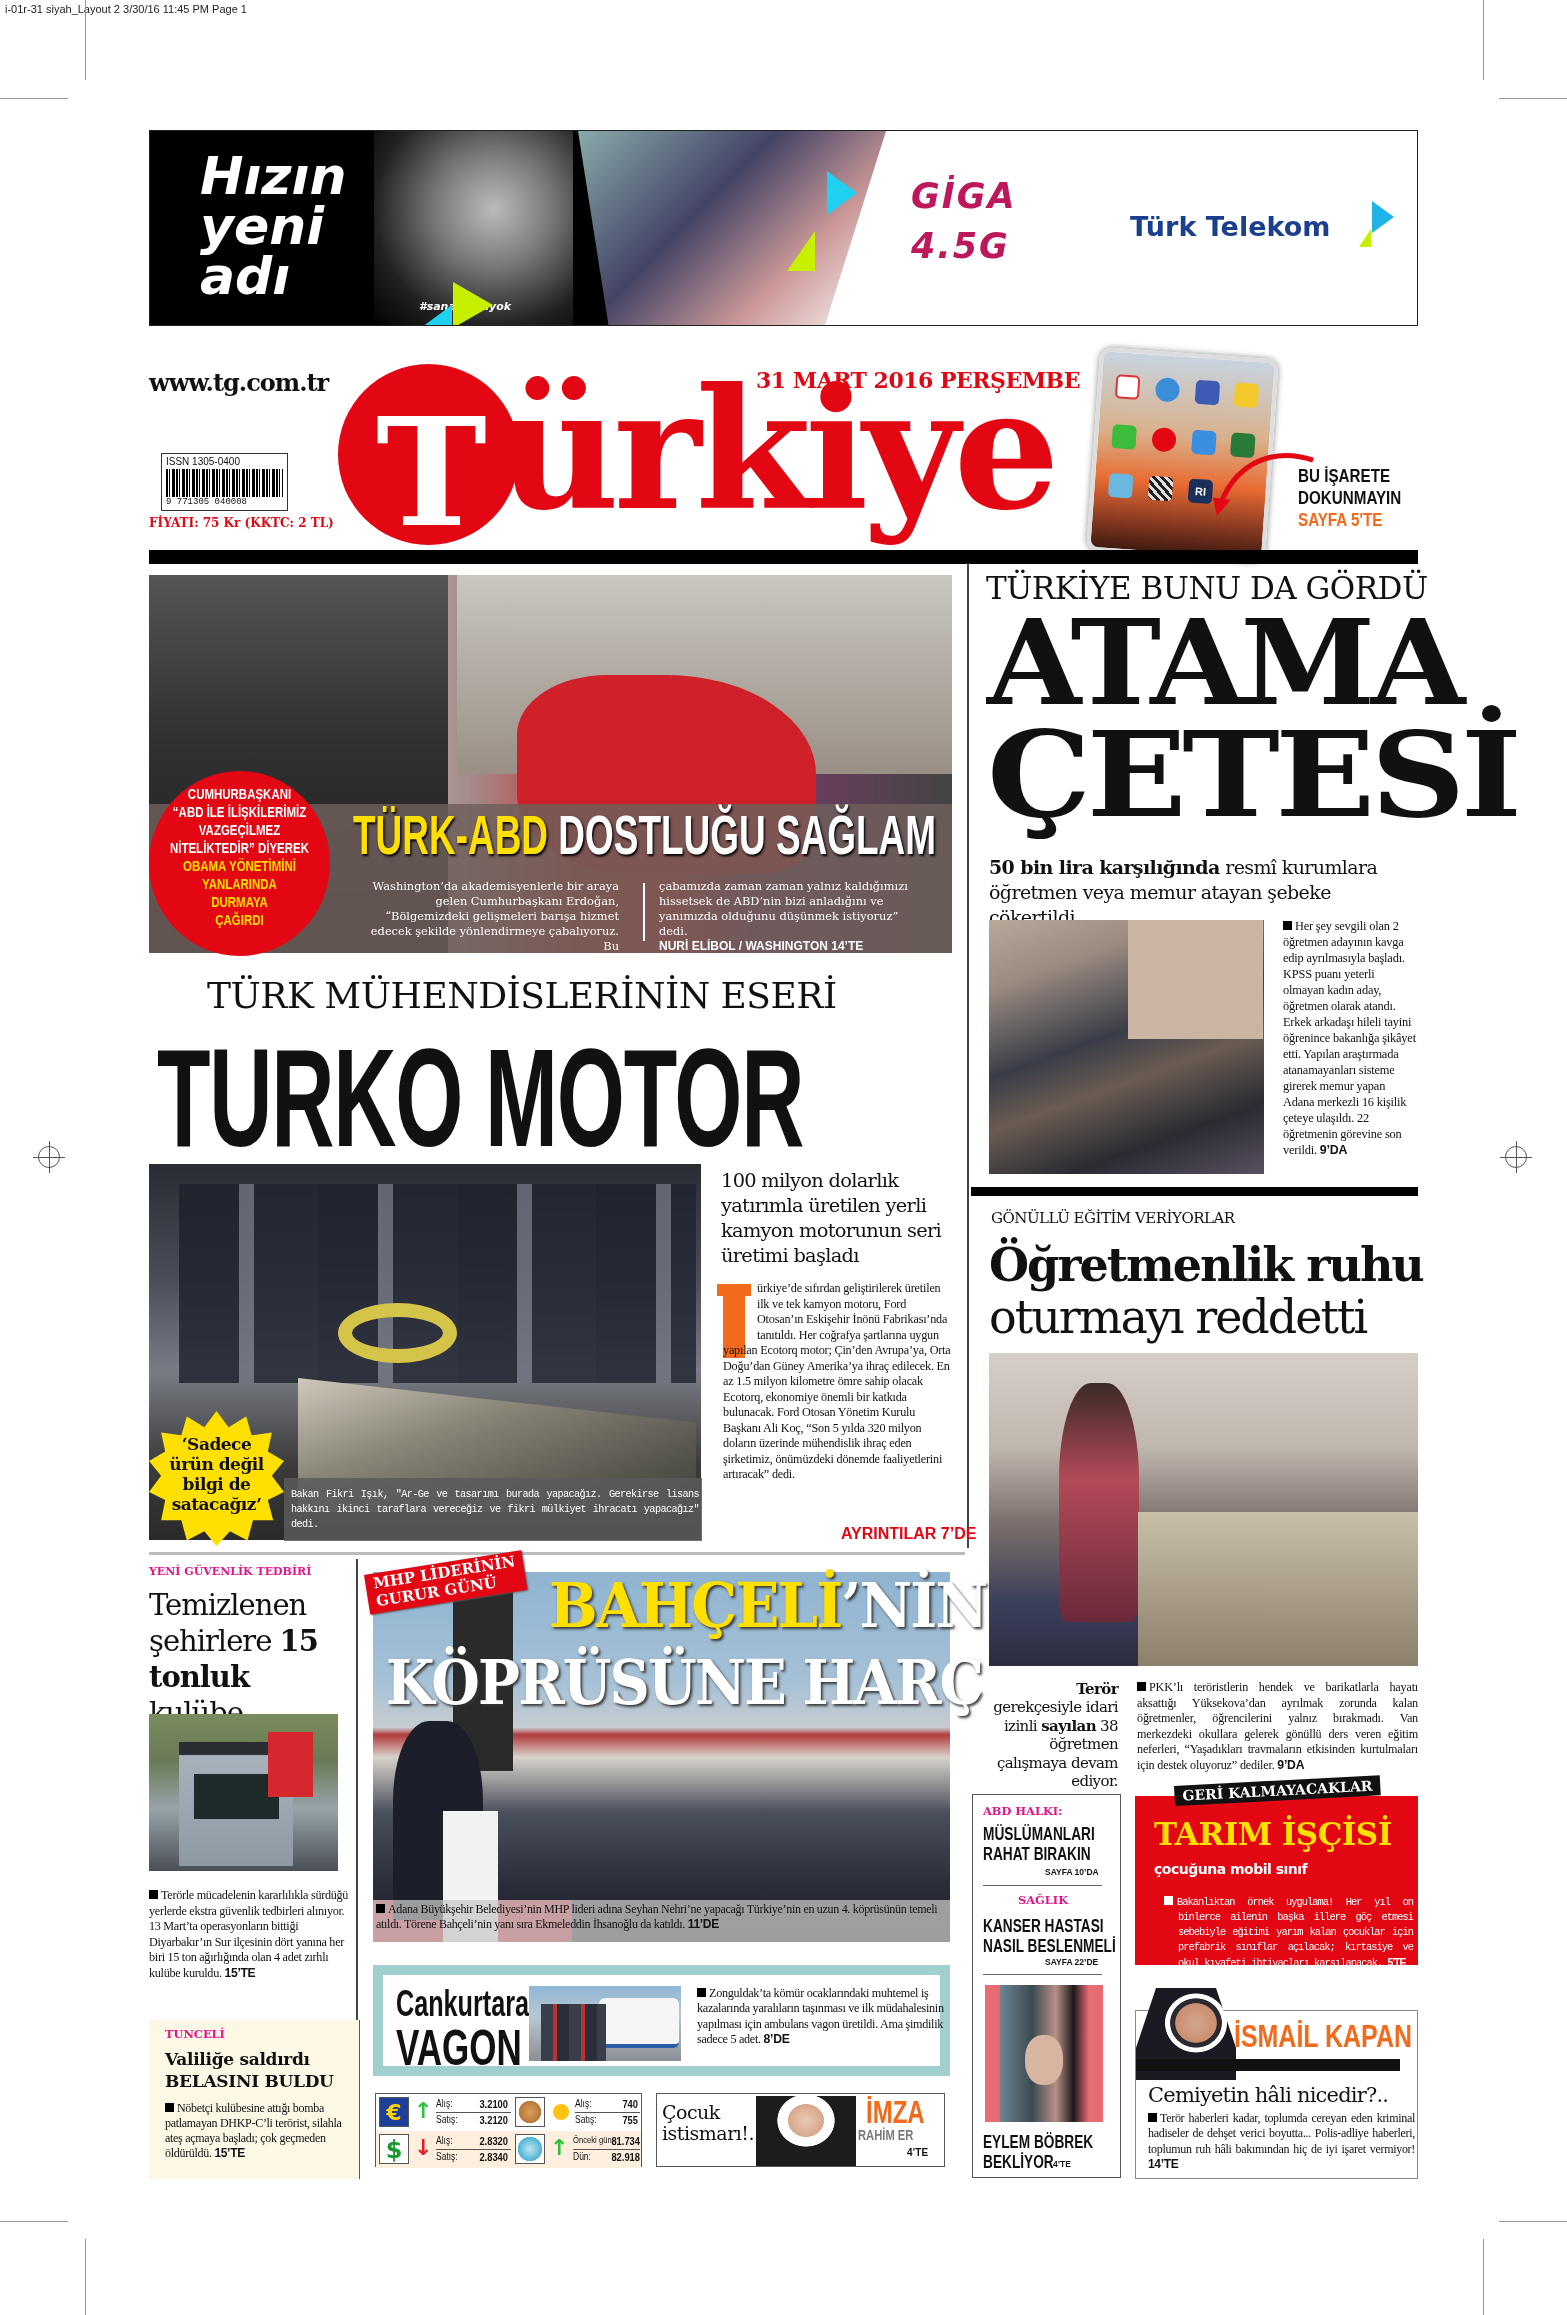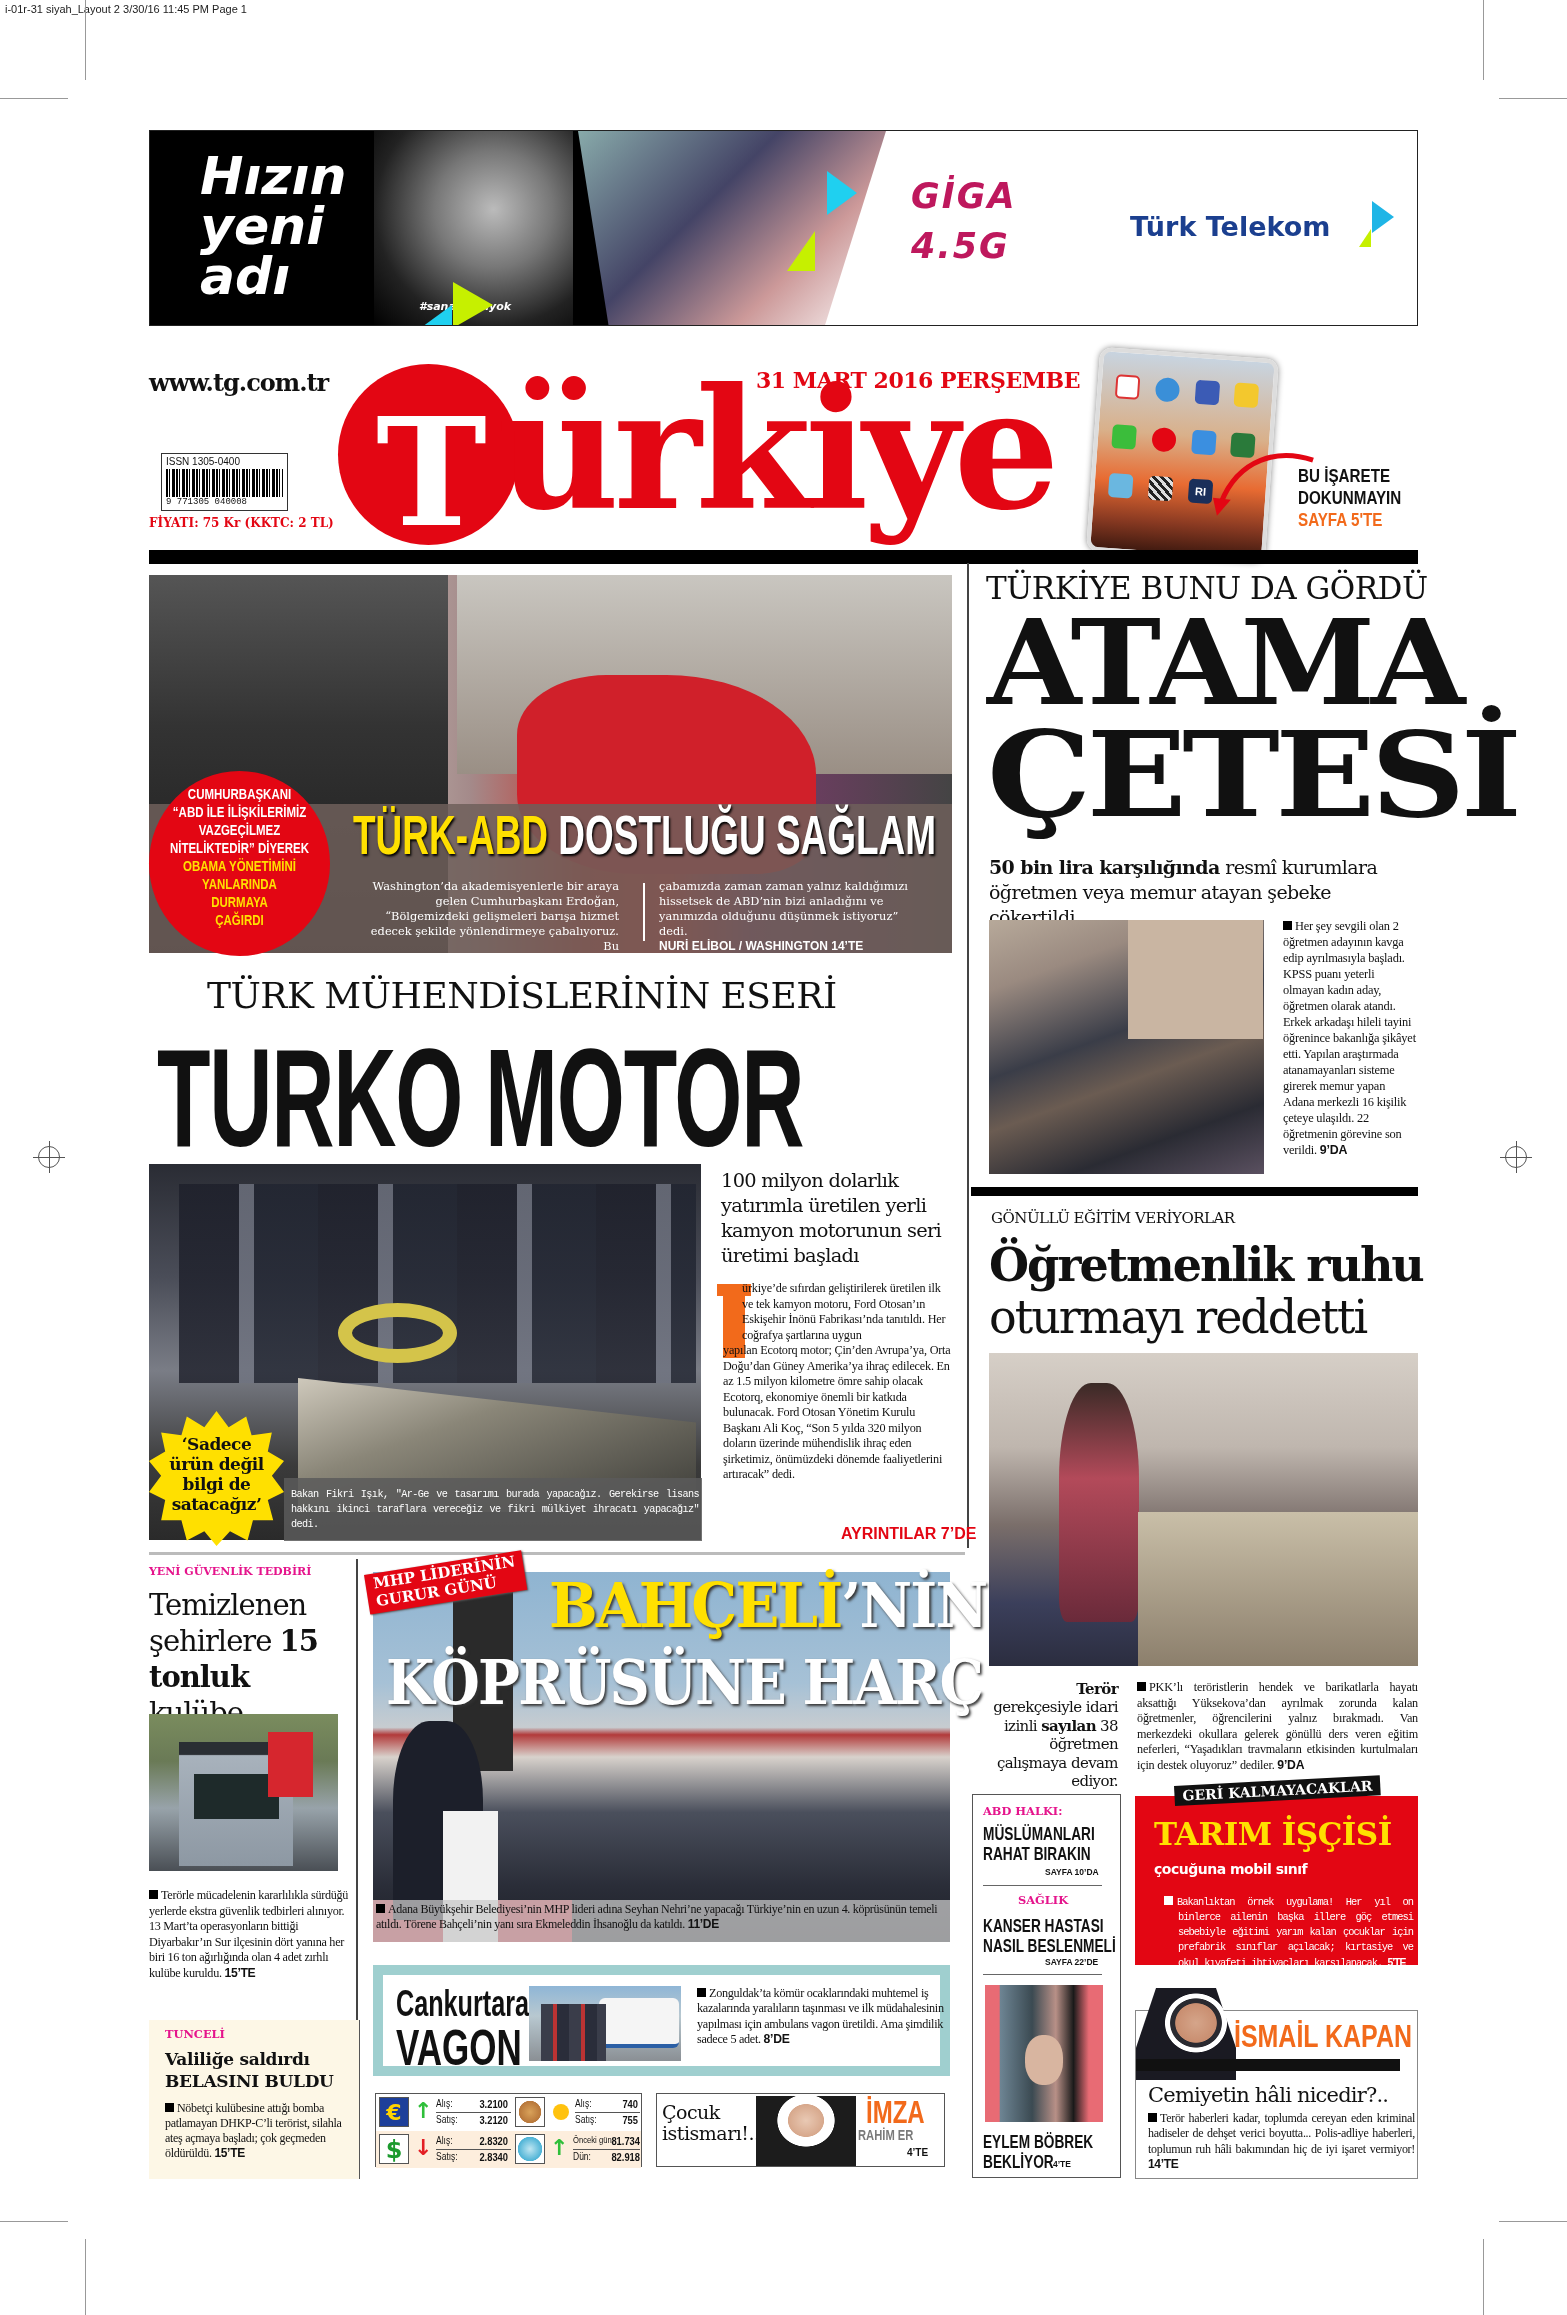--- a/index.html
+++ b/index.html
@@ -79,21 +79,21 @@
   #turko-photo .engine { position: absolute; left: 149px; top: 199px; width: 398px; height: 149px; background: linear-gradient(160deg, #d8d2c5 0%, #8a8678 40%, #3a3a36 100%); clip-path: polygon(0 10%, 100% 40%, 100% 100%, 0 100%); }
   #turko-photo .ring { position: absolute; left: 189px; top: 139px; width: 119px; height: 60px; border: 14px solid #d4c44a; border-radius: 50%; }
   #turko-caption-band { left: 284px; top: 1478px; width: 418px; height: 63px; background: rgba(90,90,90,0.85); }
   #turko-caption { left: 291px; top: 1487px; width: 408px; color: #fff; font-family: "Liberation Mono", monospace; font-size: 10.2px; line-height: 15px; letter-spacing: -0.6px; text-align: justify; }
   #turko-burst { left: 149px; top: 1411px; width: 135px; height: 135px; background: #ffe000; clip-path: polygon(50% 0%, 59% 12%, 72% 4%, 76% 18%, 91% 16%, 88% 30%, 100% 37%, 91% 48%, 100% 60%, 88% 66%, 92% 81%, 77% 81%, 73% 96%, 60% 89%, 50% 100%, 41% 89%, 28% 96%, 24% 81%, 9% 81%, 12% 66%, 0% 60%, 9% 48%, 0% 37%, 12% 30%, 9% 16%, 24% 18%, 28% 4%, 41% 12%); }
   #turko-burst-text { left: 149px; top: 1434px; width: 135px; text-align: center; font-family: "DejaVu Serif", serif; font-weight: bold; font-size: 17px; line-height: 20px; letter-spacing: -0.5px; }
   #turko-deck { left: 721px; top: 1168px; width: 231px; font-family: "DejaVu Serif", serif; font-size: 19.4px; line-height: 25px; letter-spacing: -0.7px; }
   #turko-dropcap { left: 723px; top: 1284px; width: 22px; height: 74px; background: #f26a1b; }
   #turko-dropcap::before { content: ""; position: absolute; left: -6px; top: 0; width: 34px; height: 12px; background: #f26a1b; }
   #turko-body { left: 723px; top: 1281px; width: 229px; font-family: "Liberation Serif", serif; font-size: 12.2px; line-height: 15.5px; letter-spacing: -0.2px; text-indent: 0; }
-  #turko-body .indent { display: block; padding-left: 19px; }
+  #turko-body .indent { display: block; padding-left: 34px; }
   #turko-more { left: 841px; top: 1525px; color: #e30613; font-family: "Liberation Sans", sans-serif; font-weight: bold; font-size: 16px; }
   #rule-bottom-gray { left: 149px; top: 1552px; width: 816px; height: 3px; background: #bbb; }
 
   
   #ogr-kicker { left: 991px; top: 1209px; font-family: "DejaVu Serif", serif; font-size: 15px; letter-spacing: -0.5px; }
   #ogr-head1 { left: 989px; top: 1239px; font-family: "DejaVu Serif", serif; font-weight: bold; font-size: 46px; line-height: 52px; letter-spacing: -2px; }
   #ogr-head2 { left: 989px; top: 1291px; font-family: "DejaVu Serif", serif; font-size: 46px; line-height: 52px; letter-spacing: -2px; }
   #ogr-photo { left: 989px; top: 1353px; width: 429px; height: 313px; background: linear-gradient(180deg, #d6cfc7 0%, #bfb6ae 30%, #7a6e6a 55%, #3b3f5b 80%, #2b2d3f 100%); }
   #ogr-photo .girl { position: absolute; left: 70px; top: 30px; width: 80px; height: 239px; background: linear-gradient(180deg, #3a2a26 0%, #b34a5a 40%, #6a2a3a 100%); border-radius: 40% 40% 10% 10%; }
   #ogr-photo .desk { position: absolute; left: 149px; top: 159px; width: 280px; height: 154px; background: linear-gradient(180deg, #c9bfa8 0%, #8c7f6c 100%); }
@@ -325,21 +325,21 @@
 <div id="ogr-left" class="abs"><b>Terör</b><span> gerekçesiyle</span><span> idari izinli </span><b>sayılan</b><span> 38 öğretmen çalışmaya devam ediyor.</span></div>
 <div id="ogr-body" class="abs"><span class="bullet"></span><span>PKK’lı teröristlerin hendek ve barikatlarla hayatı aksattığı Yüksekova’dan ayrılmak zorunda kalan öğretmenler, öğrencilerini yalnız bırakmadı. Van merkezdeki okullara gelerek gönüllü ders veren eğitim neferleri, “Yaşadıkları travmaların etkisinden kurtulmaları için destek oluyoruz” dediler. </span><span class="ref">9’DA</span></div>
 
 <div id="yeni-kicker" class="abs">YENİ GÜVENLİK TEDBİRİ</div>
 <div id="kulube-head" class="abs"><span>Temizlenen şehirlere </span><b>15 tonluk</b><span> kulübe</span></div>
 <div id="kulube-photo" class="abs photo">
   <div class="booth"></div>
   <div class="win"></div>
   <div class="flag"></div>
 </div>
-<div id="kulube-body" class="abs"><span class="bullet"></span><span>Terörle mücadelenin kararlılıkla sürdüğü yerlerde ekstra güvenlik tedbirleri alınıyor. 13 Mart’ta operasyonların bittiği Diyarbakır’ın Sur ilçesinin dört yanına her biri 16 ton ağırlığında olan 4 adet zırhlı kulübe kuruldu. </span><span class="ref">15’TE</span></div>
+<div id="kulube-body" class="abs"><span class="bullet"></span><span>Terörle mücadelenin kararlılıkla sürdüğü yerlerde ekstra güvenlik tedbirleri alınıyor. 13 Mart’ta operasyonların bittiği Diyarbakır’ın Sur ilçesinin dört yanına her biri 15 ton ağırlığında olan 4 adet zırhlı kulübe kuruldu. </span><span class="ref">15’TE</span></div>
 <div id="col-vrule2" class="abs"></div>
 
 <div id="tunceli-box" class="abs"></div>
 <div id="tunceli-kicker" class="abs">TUNCELİ</div>
 <div id="tunceli-head" class="abs">
   <div>Valiliğe saldırdı</div>
   <div>BELASINI BULDU</div>
 </div>
 <div id="tunceli-body" class="abs"><span class="bullet"></span><span>Nöbetçi kulübesine attığı bomba patlamayan DHKP-C’li terörist, silahla ateş açmaya başladı; çok geçmeden öldürüldü. </span><span class="ref">15’TE</span></div>
 

